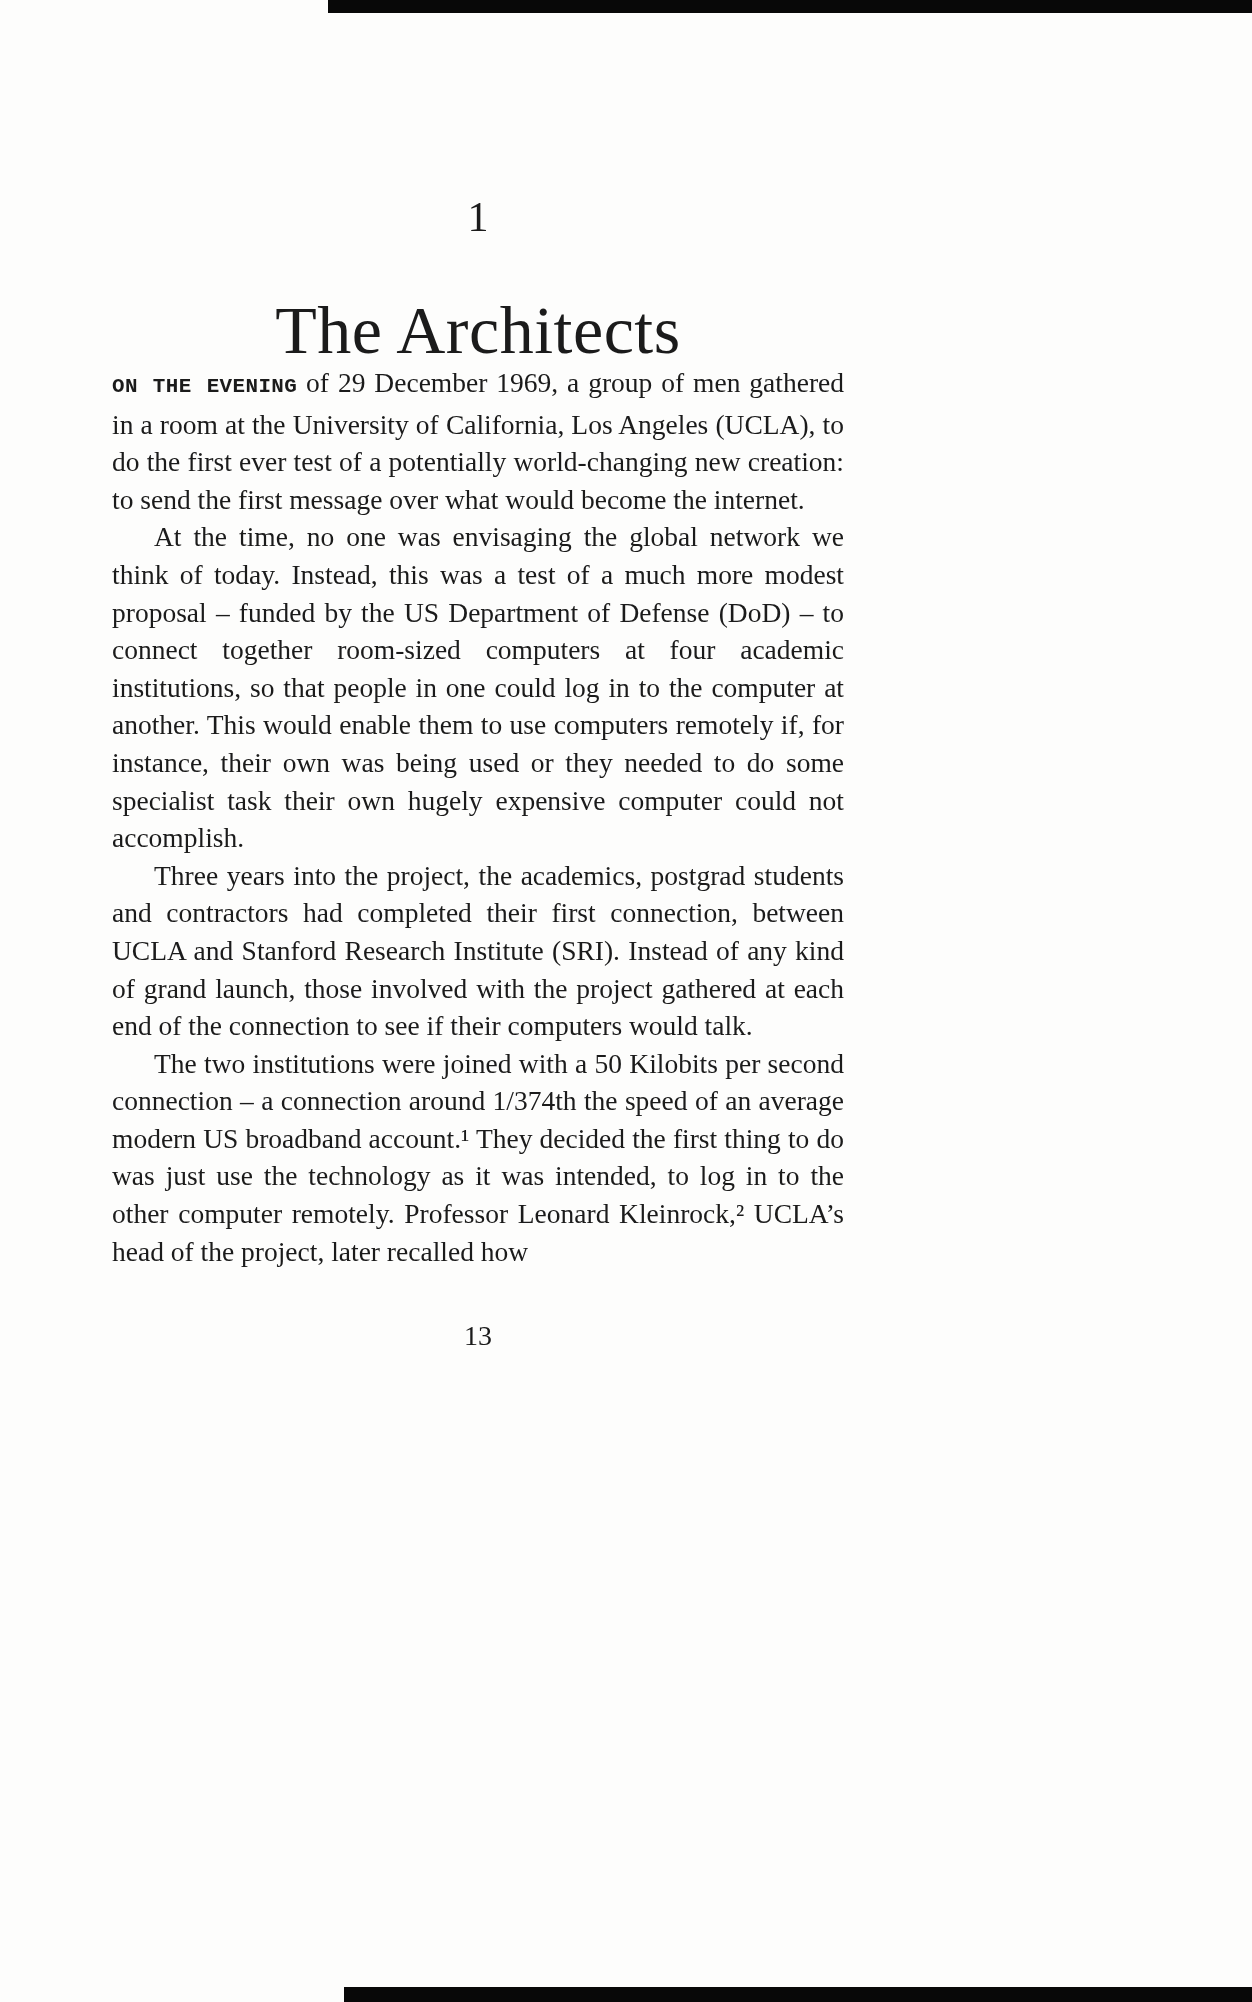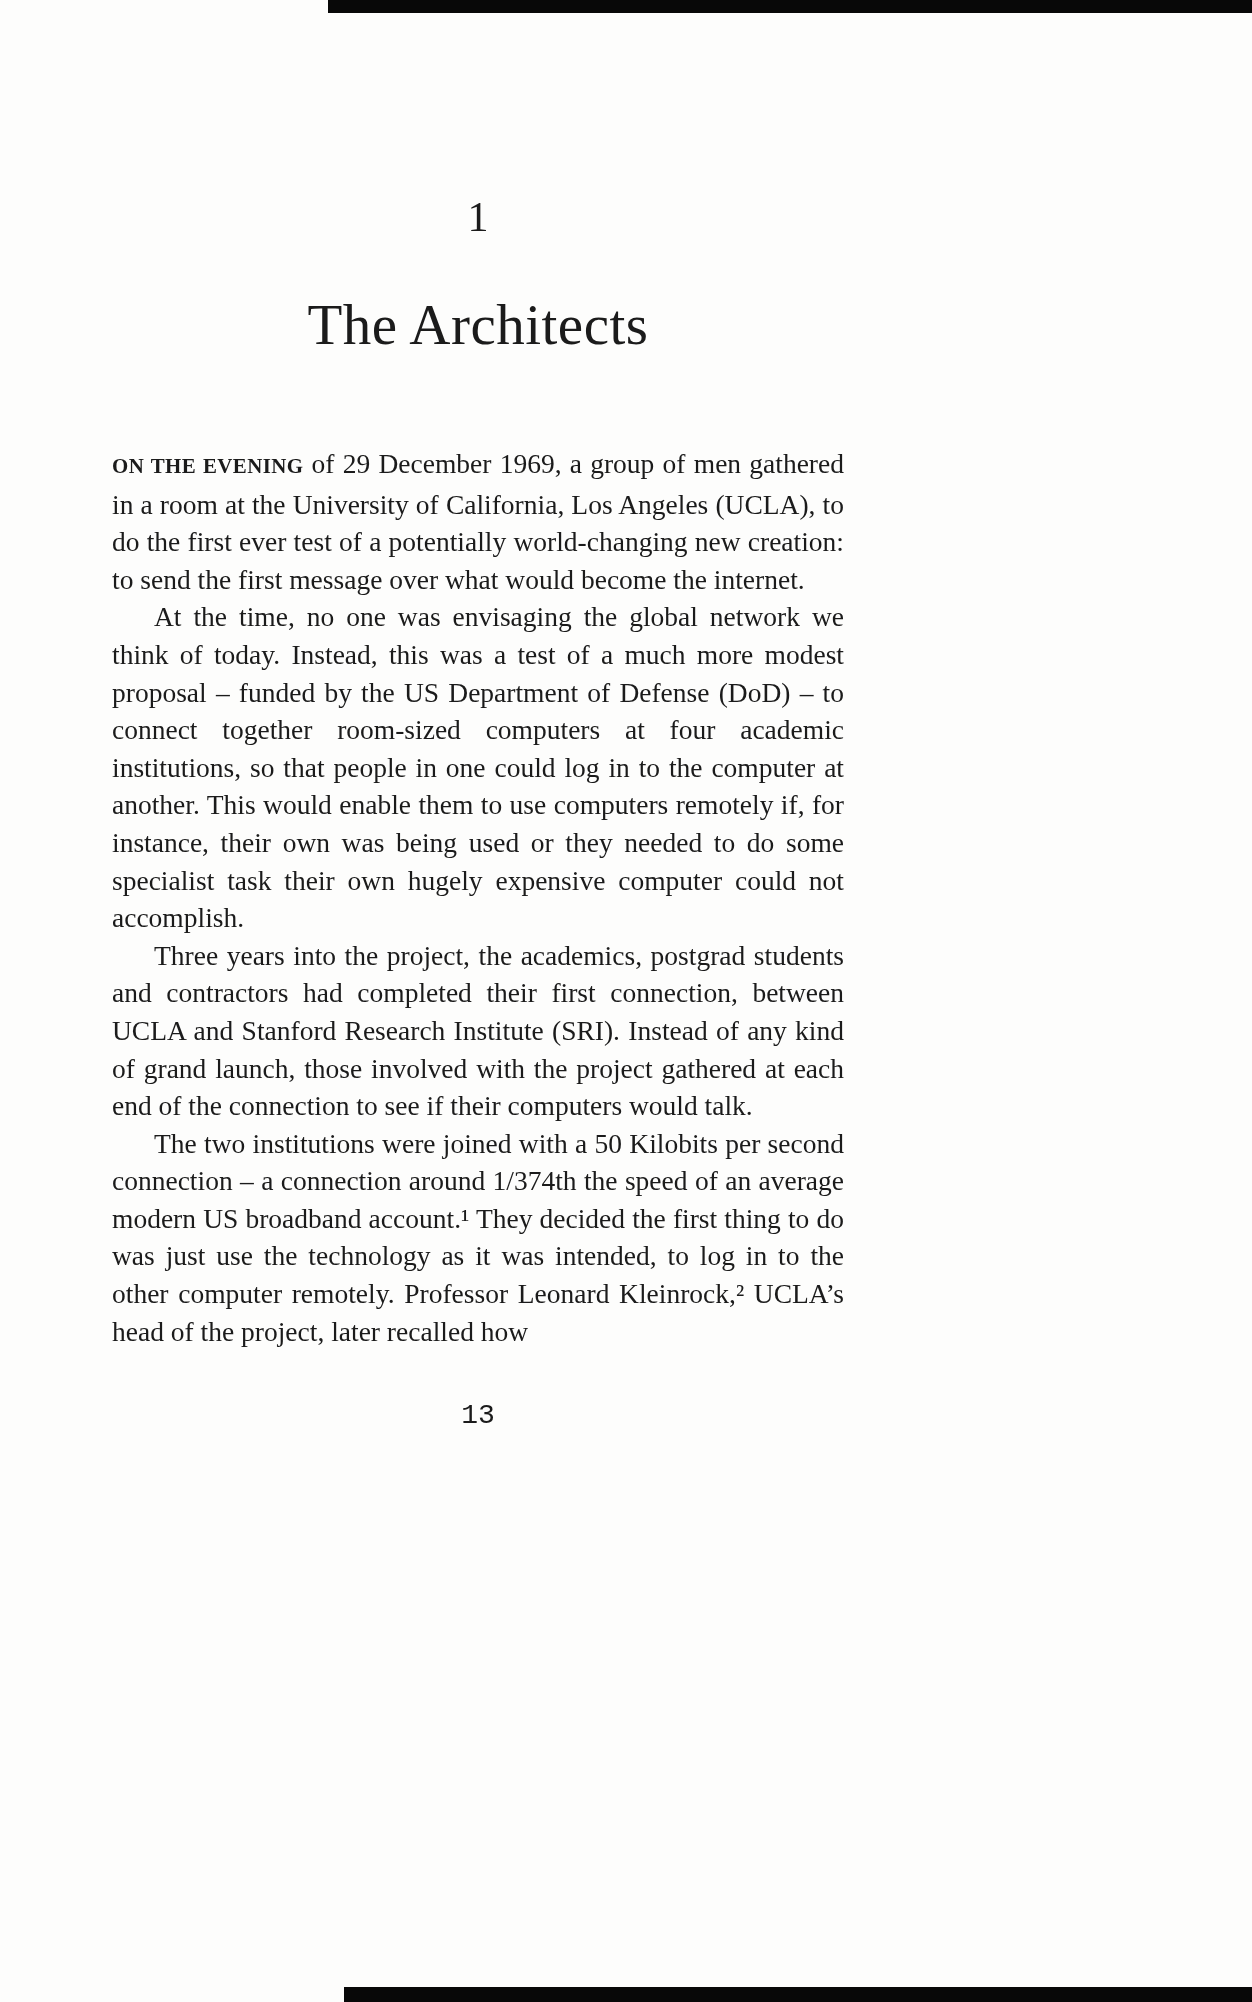--- a/index.html
+++ b/index.html
@@ -28,44 +28,42 @@
     }
     .chapter-number {
       text-align: center;
       font-size: 42px;
       font-weight: 400;
       line-height: 1;
       margin-bottom: 58px;
     }
     .chapter-title {
       text-align: center;
-      font-size: 57px;
+      font-size: 68px;
       font-weight: 400;
       letter-spacing: 0.5px;
       line-height: 1;
-      margin-bottom: 92px;
     }
     .body-text p {
       font-size: 27.5px;
       line-height: 37.6px;
       text-align: justify;
       text-indent: 42px;
     }
     .body-text p.first { text-indent: 0; }
     .lead-in {
-      font-family: Liberation Serif, serif;
+      font-family: Liberation Mono, monospace;
       font-weight: 700;
       font-size: 0.76em;
       letter-spacing: 0.4px;
     }
     .page-number {
       text-align: center;
       font-size: 28px;
       margin-top: 50px;
-      font-family: Liberation Mono, monospace;
     }
   </style>
 </head>
 <body>
 
 <div class="page">
 
   <div class="scan-edge top"></div>
 
   <div class="column">

